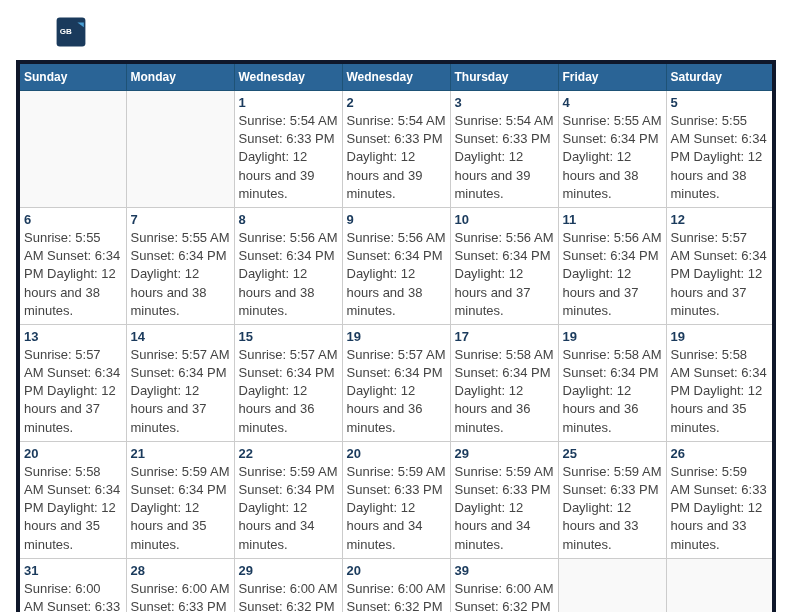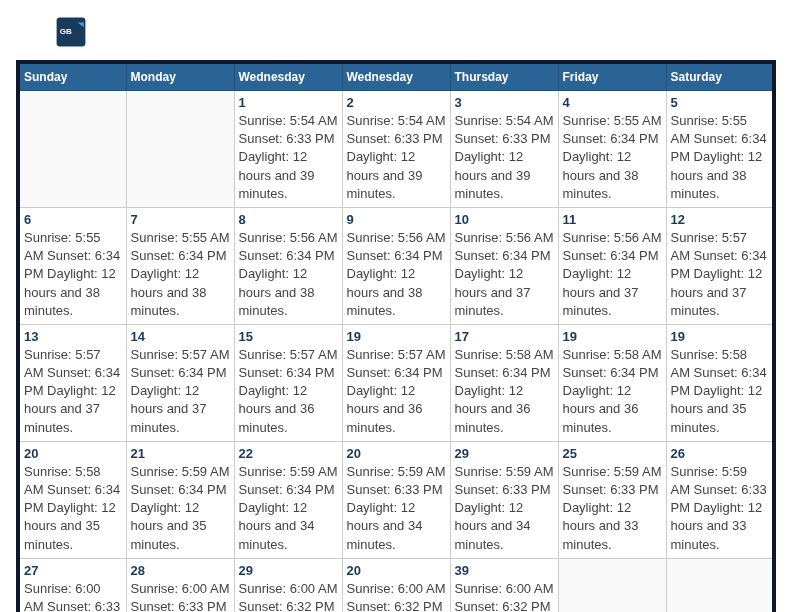--- a/index.html
+++ b/index.html
@@ -283,21 +283,21 @@
         </td>
         <td>
           <span class="day-number">26</span>
           <div class="day-info">Sunrise: 5:59 AM
 Sunset: 6:33 PM
 Daylight: 12 hours and 33 minutes.</div>
         </td>
       </tr>
       <tr class="week-row">
         <td>
-          <span class="day-number">27</span>
+          <span class="day-number">31</span>
           <div class="day-info">Sunrise: 6:00 AM
 Sunset: 6:33 PM
 Daylight: 12 hours and 33 minutes.</div>
         </td>
         <td>
           <span class="day-number">28</span>
           <div class="day-info">Sunrise: 6:00 AM
 Sunset: 6:33 PM
 Daylight: 12 hours and 32 minutes.</div>
         </td>

